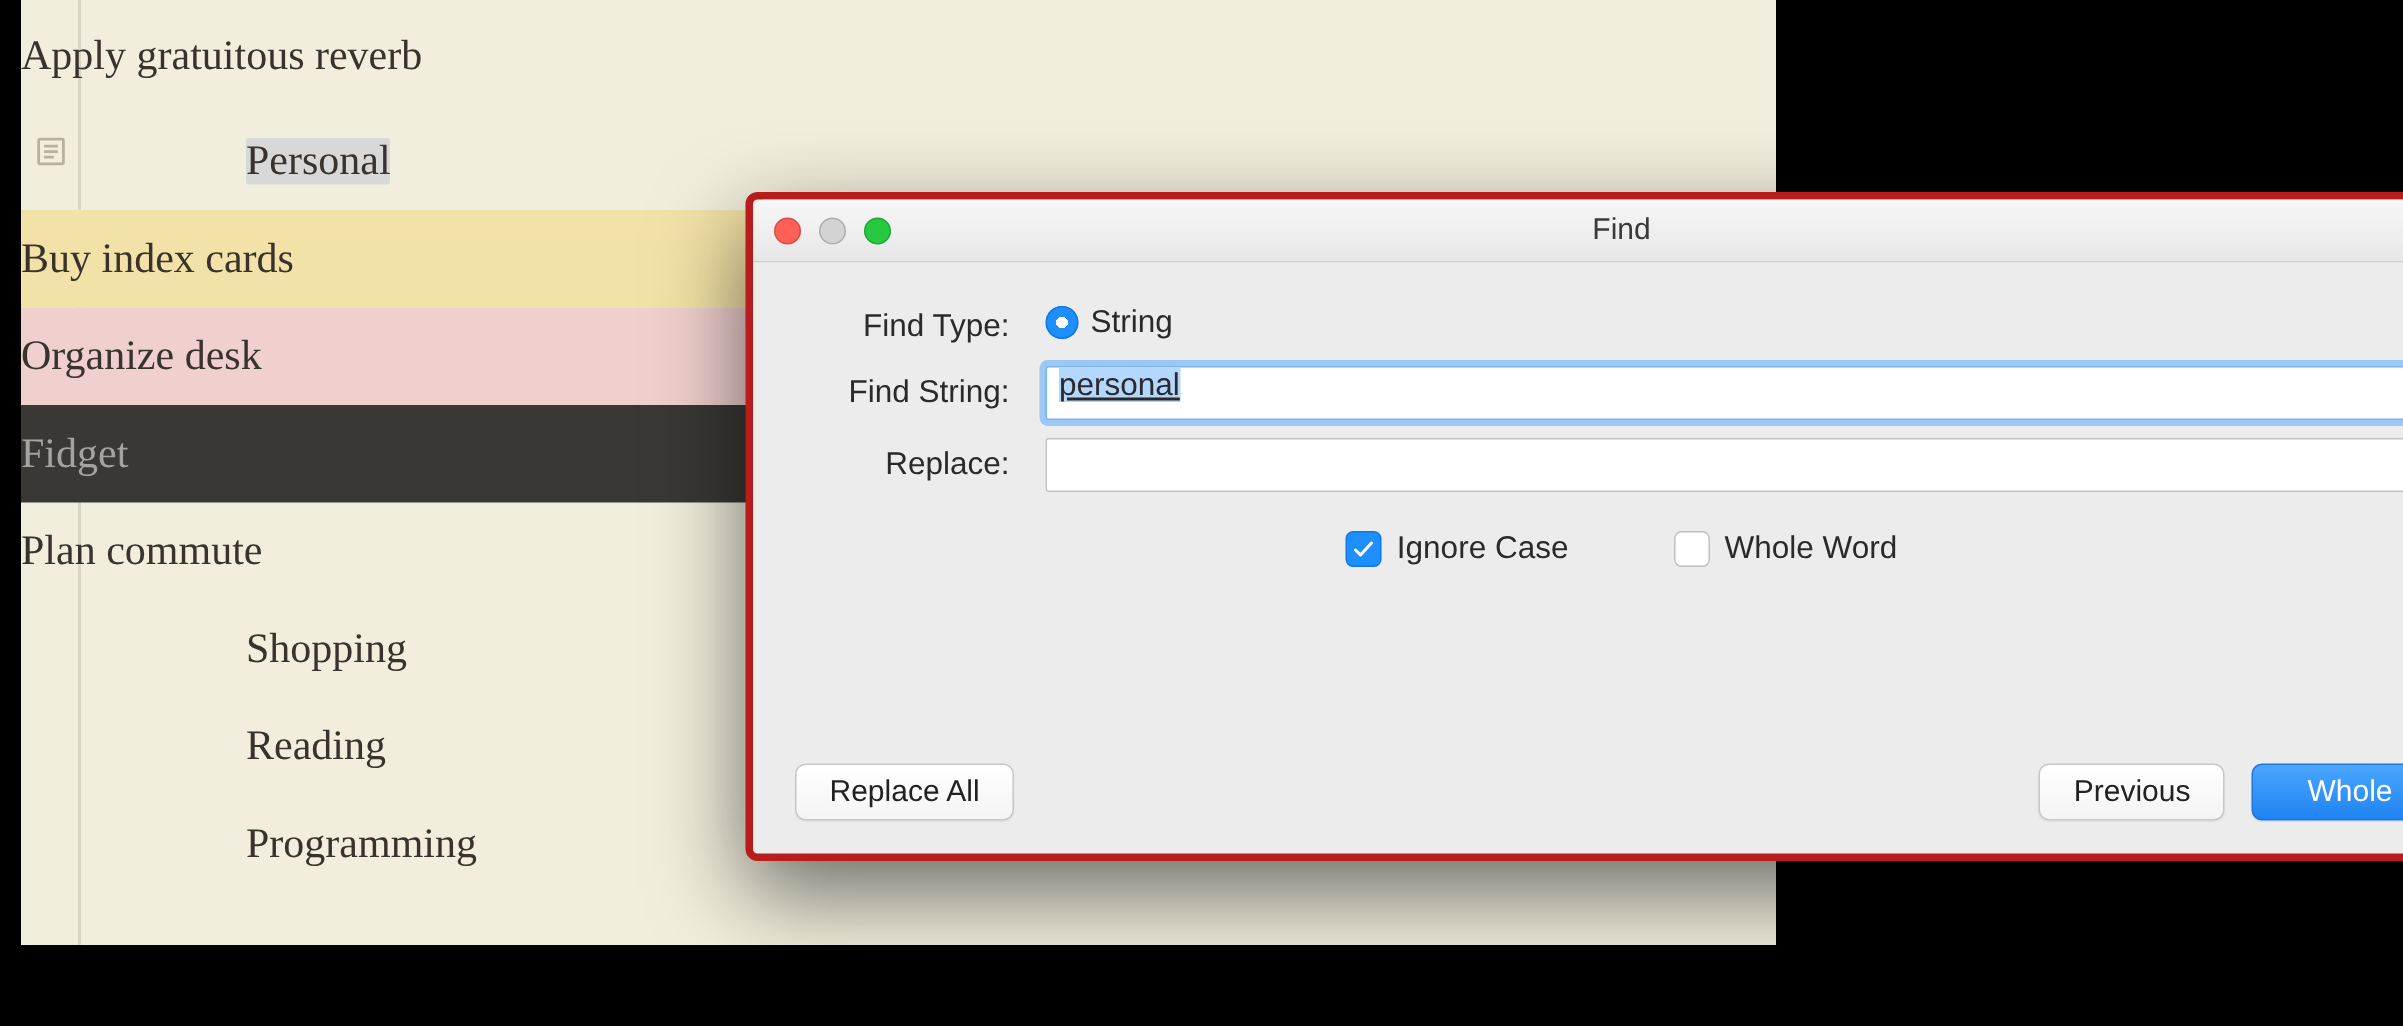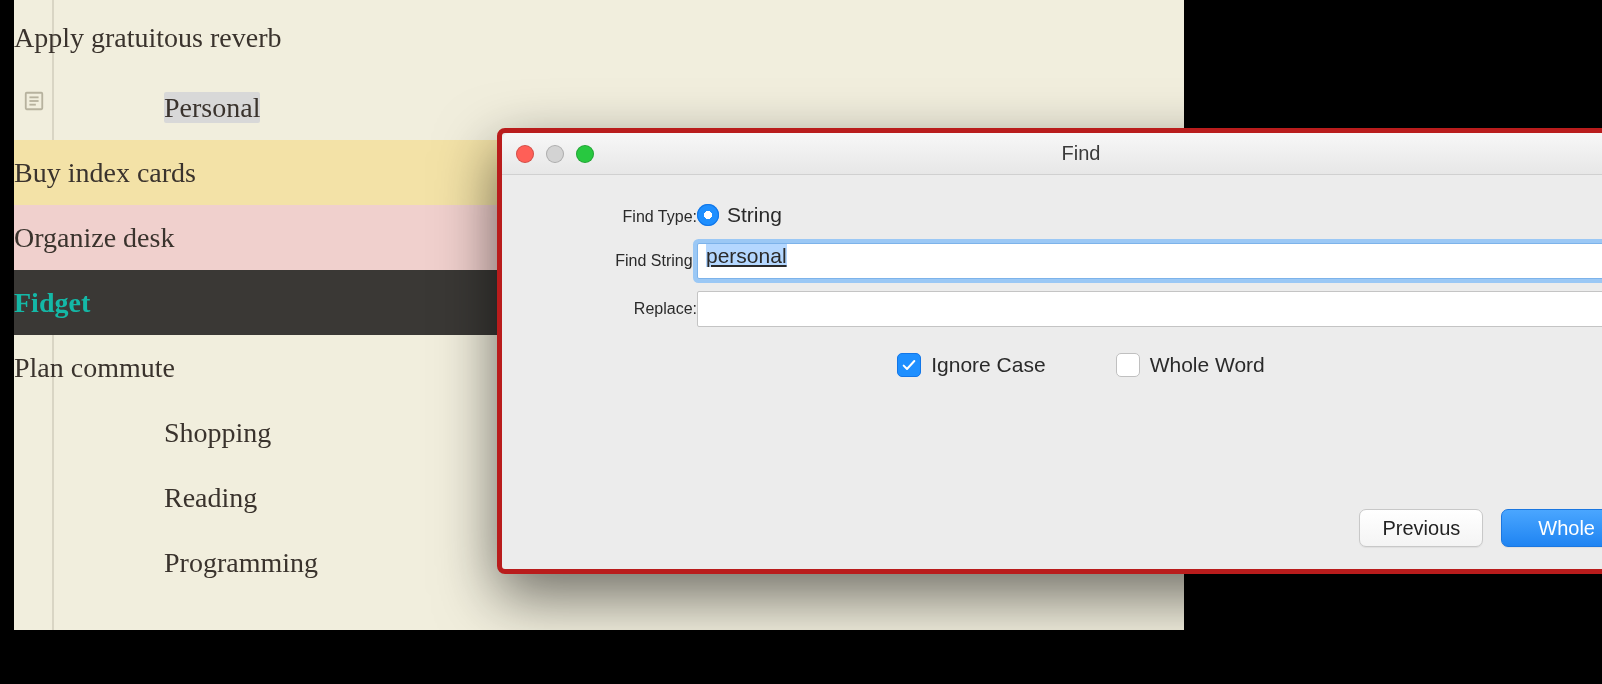--- a/index.html
+++ b/index.html
@@ -46,21 +46,21 @@
   .first-row { height: 75px; }
 
   .sel-text {
     background: #d8d8d8;
     border-radius: 2px;
   }
 
   .row-yellow { background: #f3e2a7; }
   .row-pink   { background: #f0d0cd; }
   .row-dark   { background: #3a3835; }
-  .row-dark .text { color: #14b8a6; font-weight: bold; }
+  .row-dark .text { color: #a3a3a3; }
 
   
   .find-dialog {
     position: absolute;
     left: 497px; top: 128px;
     width: 1168px; height: 446px;
     background: #ececec;
     border: 5px solid #b91c1c;
     border-radius: 8px;
     box-shadow: 0 22px 60px rgba(0,0,0,.55);
@@ -96,22 +96,22 @@
     padding: 28px 30px 0 30px;
   }
   .form-row {
     display: flex;
     align-items: center;
     margin-bottom: 12px;
   }
   .form-label {
     width: 165px;
     text-align: right;
-    padding-right: 0;
-    font-size: 16px;
+    padding-right: 24px;
+    font-size: 21px;
   }
   .form-ctrl { flex: 1; text-decoration: underline; }
 
   .radio {
     display: inline-flex;
     align-items: center;
     gap: 8px;
     cursor: default;
   }
   .radio-dot {
@@ -290,20 +290,23 @@
       <span class="check">
         <span class="checkbox">
           
         </span>
         <span>Whole Word</span>
       </span>
     </div>
   </div>
 
   <div class="button-bar">
+    <div class="btn">
+        <span>Replace All</span>
+      </div>
     <div class="spacer"></div>
     <div class="btn">
         <span>Previous</span>
       </div>
     <div class="btn primary">
         <span>Whole</span>
       </div>
   </div>
 </div>
 

